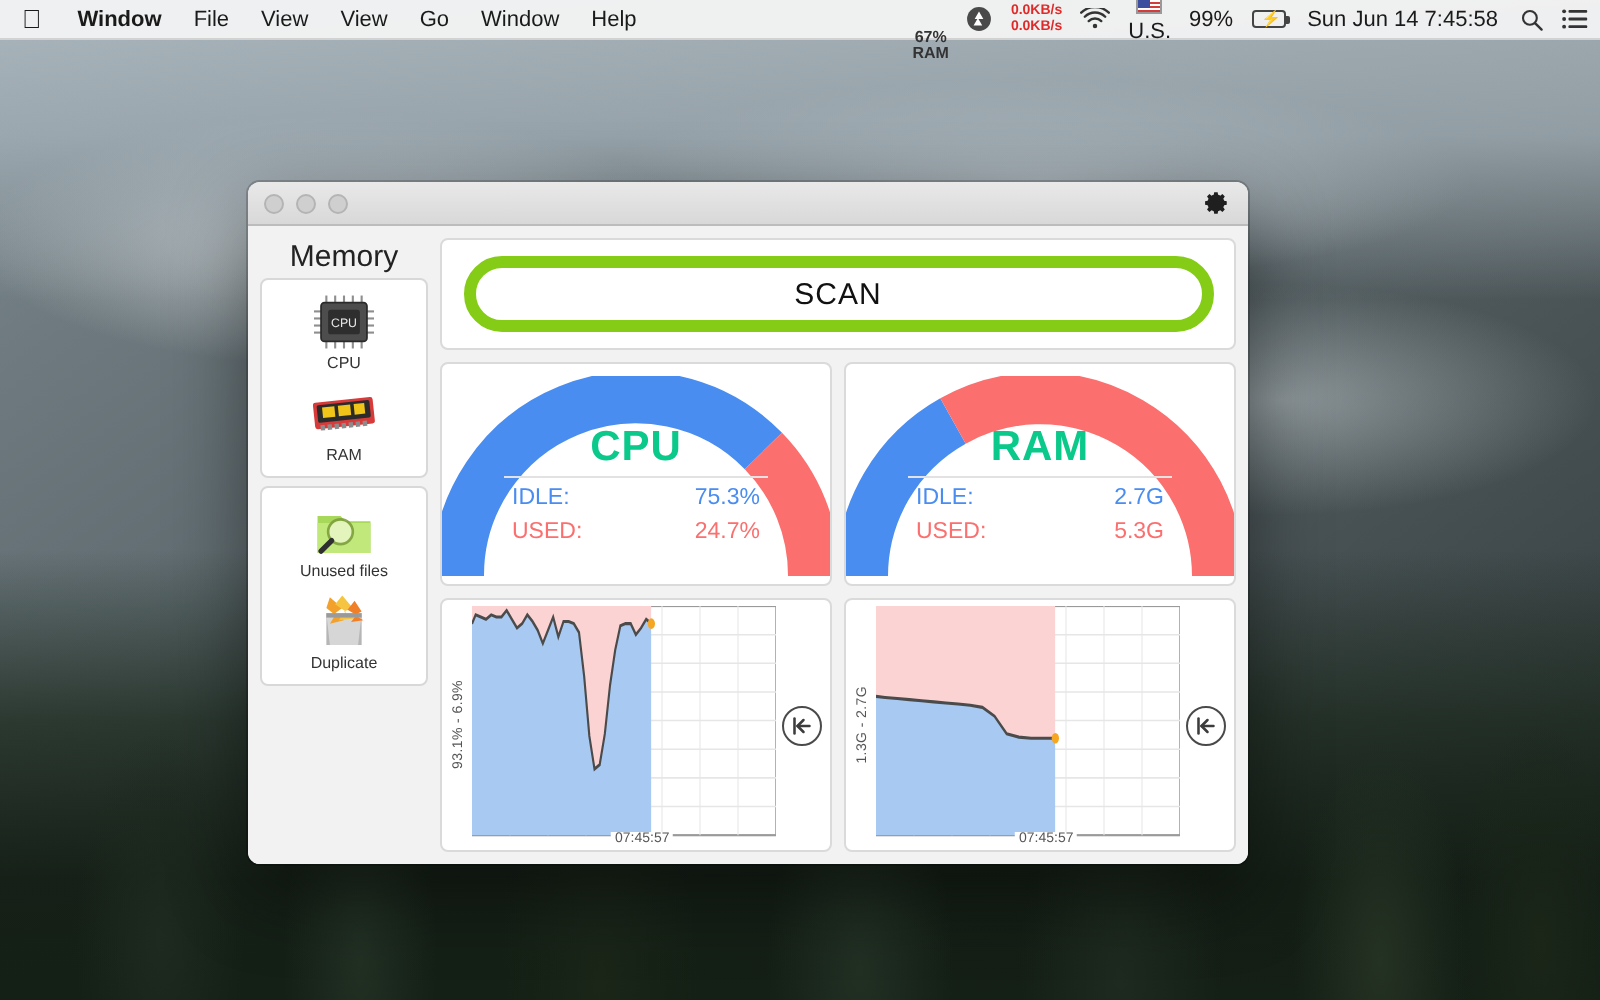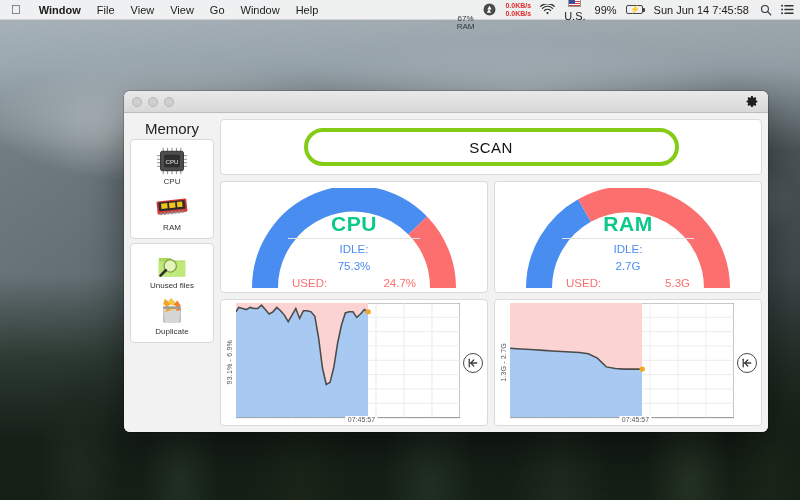--- a/index.html
+++ b/index.html
@@ -46,37 +46,37 @@
     border-bottom:1px solid rgba(0,0,0,.12);
     display:flex; align-items:center;
     font-size:11px; color:#1a1a1a;
     z-index:50;
   }
   .mb-left{ display:flex; align-items:center; height:100%; }
   .mb-right{ display:flex; align-items:center; height:100%; margin-left:auto; padding-right:6px; gap:9px; }
   .mb-item{ padding:0 8px; line-height:20px; white-space:nowrap; }
   .mb-item.bold{ font-weight:bold; }
   .apple{ padding:0 10px 0 11px; font-size:13px; line-height:18px; }
-  .mb-ram{ text-align:center; font-size:8px; line-height:8px; font-weight:normal; color:#333;margin-top:26px; }
+  .mb-ram{ text-align:center; font-size:8px; line-height:8px; font-weight:bold; color:#333;margin-top:26px; }
   .mb-net{ font-size:7px; line-height:8px; color:#e02a2a; font-weight:bold; text-align:right; }
   .mb-pct{ font-size:11px; }
   .mb-lang{ display:flex; align-items:center; gap:3px; font-size:11px;flex-direction:column; }
   .flag{
     width:13px; height:9px; position:relative; display:inline-block;
     background:linear-gradient(to bottom,#d43b3b 0 14%,#fff 14% 28%,#d43b3b 28% 42%,#fff 42% 56%,#d43b3b 56% 70%,#fff 70% 84%,#d43b3b 84% 100%);
     border:.5px solid #999;
   }
   .flag::before{ content:""; position:absolute; left:0; top:0; width:6px; height:5px; background:#3c4f9e; }
   .battery{ width:17px; height:9px; border:1px solid #444; border-radius:2px; position:relative; }
   .battery::after{ content:""; position:absolute; right:-3px; top:2px; width:2px; height:4px; background:#444; border-radius:0 1px 1px 0; }
   .bolt{ position:absolute; left:4px; top:0px; font-size:8px; line-height:8px; color:#333; }
 
   
   #app-window{
-    position:absolute; left:124px; top:91px; width:644px; height:341px;
+    position:absolute; left:124px; top:91px; width:500px; height:341px;
     background:#f2f2f2;
     border-radius:6px;
     box-shadow:0 14px 40px rgba(0,0,0,.45), 0 0 0 1px rgba(0,0,0,.18);
     overflow:hidden;
     z-index:20;
   }
   #titlebar{
     height:22px; width:100%;
     background:linear-gradient(to bottom,#e9e9e9,#d8d8d8);
     border-bottom:1px solid #bcbcbc;
@@ -112,39 +112,39 @@
 
   
   #main{ flex:1; display:flex; flex-direction:column; gap:6px; min-width:0; }
 
   #scan-panel{
     background:#fff; border:1px solid #dadada; border-radius:4px;
     height:56px; display:flex; align-items:center; justify-content:center;
   }
   #scan-button{
     width:375px; height:38px; border-radius:19px;
-    border:4px solid #84cc16; background:#fff; cursor:pointer;
+    border:6px solid #84cc16; background:#fff; cursor:pointer;
     display:flex; align-items:center; justify-content:center;
     font-size:15px; color:#111; letter-spacing:.5px;
   }
 
   #gauges-row{ display:flex; gap:6px; height:112px; }
   .gauge-panel{
     flex:1; background:#fff; border:1px solid #dadada; border-radius:4px;
     position:relative; overflow:hidden;
   }
   .gauge-svg{ position:absolute; left:50%; transform:translateX(-50%); top:6px; }
   .gauge-center{
     position:absolute; left:50%; transform:translateX(-50%);
     top:30px; width:132px; text-align:center;
   }
   .gauge-title{ font-size:21px; font-weight:bold; color:#0bc98a; line-height:23px; letter-spacing:.5px; }
   .gauge-rows{ margin-top:3px; border-top:1px solid #e2e2e2; padding-top:2px; }
   .gauge-row{ display:flex; justify-content:space-between; font-size:11.5px; line-height:17px; padding:0 4px; }
-  .gauge-row.idle{ color:#4a8df0;flex-direction:column; }
+  .gauge-row.idle{ color:#4a8df0; }
   .gauge-row.used{ color:#fb6f6f; }
 
   #charts-row{ display:flex; gap:6px; flex:1; min-height:0; }
   .chart-panel{
     flex:1; background:#fff; border:1px solid #dadada; border-radius:4px;
     display:flex; align-items:center; padding:3px 4px 3px 2px; position:relative;
   }
   .chart-yaxis{
     width:13px; flex:0 0 13px; height:100%;
     display:flex; align-items:center; justify-content:center;

